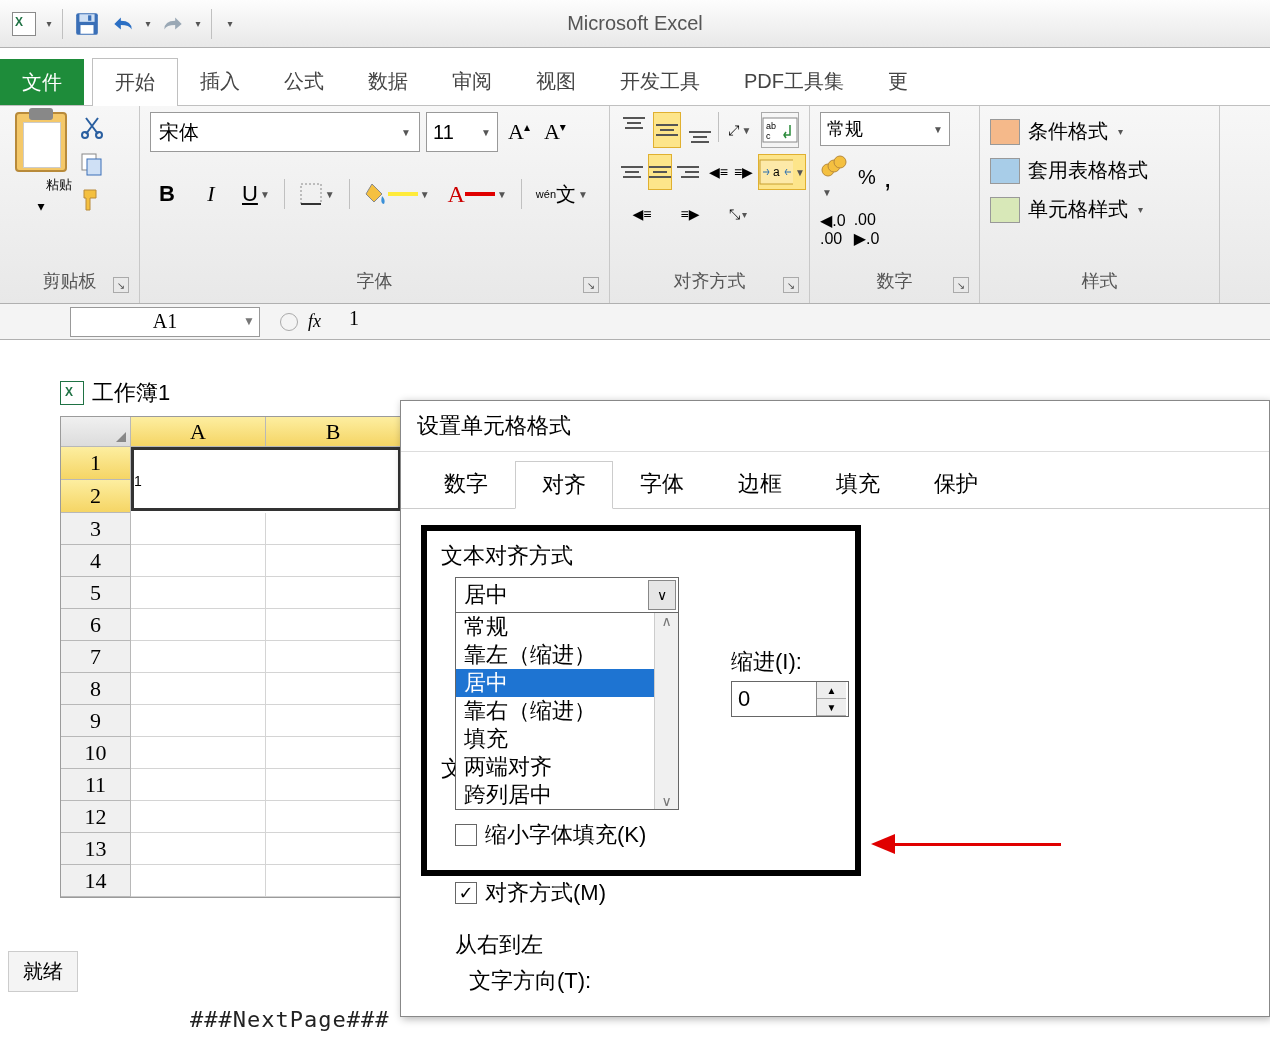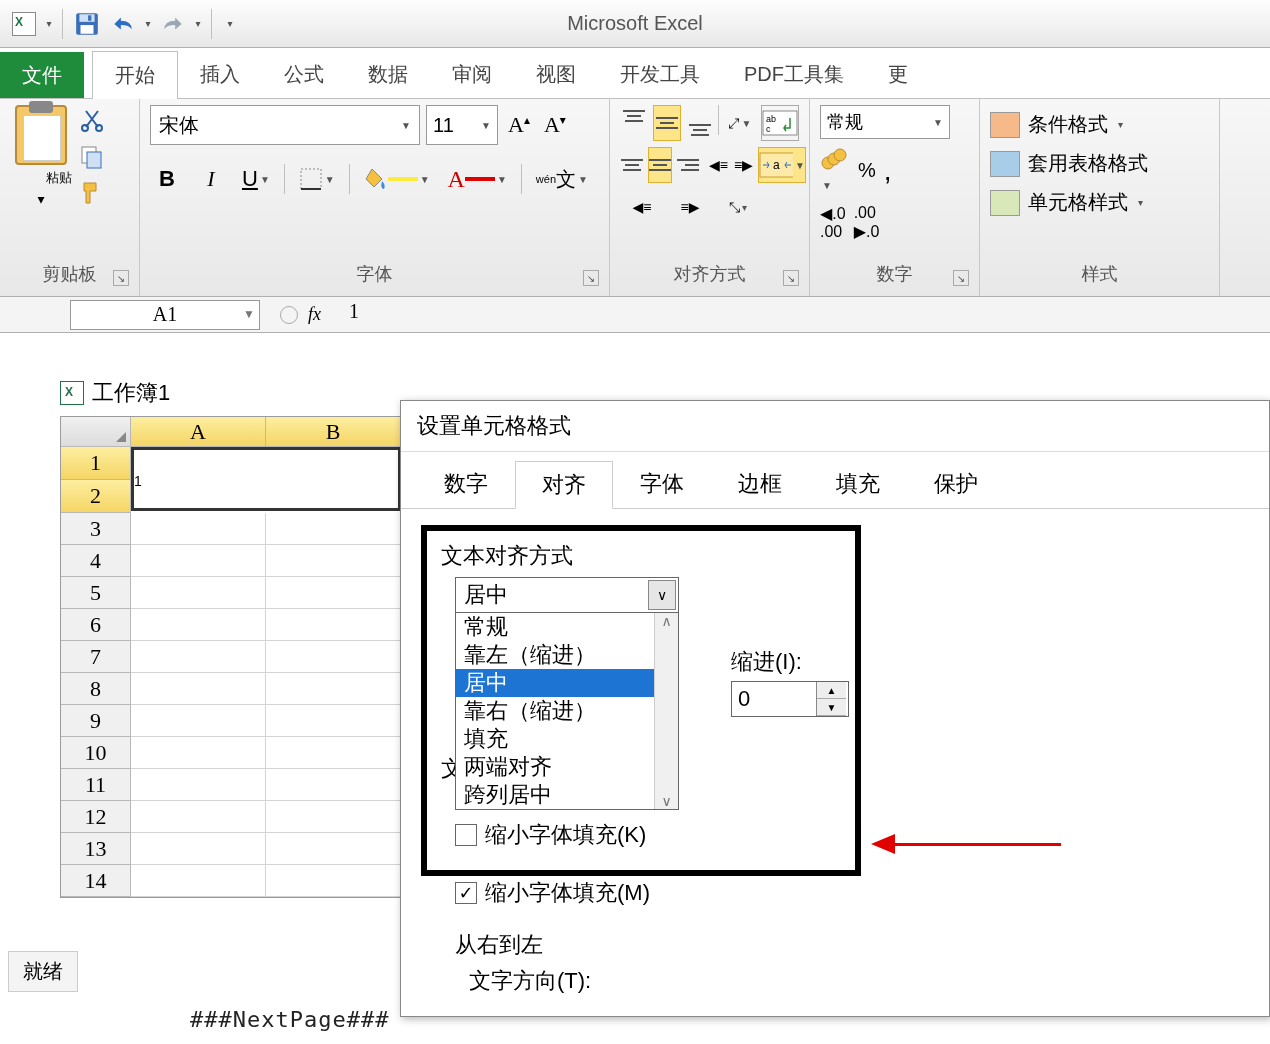--- a/index.html
+++ b/index.html
@@ -8,42 +8,42 @@
 
 .qat { height: 48px; background: linear-gradient(#fdfdfd, #e8e8e8); border-bottom: 1px solid #b0b0b0; display: flex; align-items: center; padding: 0 8px; gap: 4px; }
 .qat .sep { width: 1px; height: 30px; background: #c0c0c0; margin: 0 4px; }
 .qat-btn { width: 32px; height: 32px; display: flex; align-items: center; justify-content: center; border-radius: 3px; }
 .excel-icon { width: 24px; height: 24px; background: #fff; border: 1px solid #8a8a8a; position: relative; }
 .excel-icon::before { content: "X"; color: #1f7244; font-weight: bold; font-size: 12px; position: absolute; top: 2px; left: 2px; }
 .qat .drop { width: 10px; display: flex; align-items: center; justify-content: center; font-size: 10px; color: #555; }
 .app-title { position: absolute; left: 50%; transform: translateX(-50%); top: 12px; font-size: 20px; color: #555; }
 
 
-.ribbon-tabs { height: 51px; background: #fff; display: flex; align-items: flex-end; border-bottom: 1px solid #c0c0c0; }
+.ribbon-tabs { height: 58px; background: #fff; display: flex; align-items: flex-end; border-bottom: 1px solid #c0c0c0; }
 .tab { padding: 10px 22px; font-size: 20px; color: #444; cursor: pointer; }
 .tab.file { background: #1e8c3a; color: #fff; font-weight: normal; height: 46px; display: flex; align-items: center; margin-right: 8px; }
 .tab.active { background: #fff; border: 1px solid #c0c0c0; border-bottom: none; position: relative; top: 1px; }
 
 
 .ribbon { height: 198px; background: linear-gradient(#f7f7f7, #e8e8e8); border-bottom: 1px solid #b0b0b0; display: flex; }
 .group { border-right: 1px solid #c8c8c8; padding: 6px 10px; display: flex; flex-direction: column; justify-content: space-between; }
 .group-label { text-align: center; font-size: 18px; color: #555; padding: 4px 0; position: relative; }
 .group-label .launcher { position: absolute; right: 0; bottom: 4px; width: 16px; height: 16px; border: 1px solid #aaa; font-size: 10px; display: flex; align-items: center; justify-content: center; }
 
 .clipboard-group { width: 140px; }
 .clipboard-top { display: flex; gap: 6px; }
 .paste-btn { display: flex; flex-direction: column; align-items: center; gap: 4px; }
 .clipboard-icon { width: 52px; height: 60px; background: #f4c869; border: 2px solid #b88a3a; border-radius: 4px; position: relative; }
 .clipboard-icon::before { content: ""; position: absolute; top: -6px; left: 12px; width: 24px; height: 12px; background: #888; border-radius: 3px; }
 .clipboard-icon::after { content: ""; position: absolute; top: 8px; left: 6px; width: 36px; height: 44px; background: #fff; border: 1px solid #ccc; }
 .side-icons { display: flex; flex-direction: column; gap: 12px; padding-top: 4px; }
 .small-icon { width: 28px; height: 24px; }
 
 .font-group { width: 470px; }
-.font-row1 { display: flex; gap: 6px; align-items: center; margin-bottom: 14px; }
+.font-row1 { display: flex; gap: 6px; align-items: center; margin-bottom: 22px; }
 .font-name-box { width: 270px; height: 40px; border: 1px solid #999; background: #fff; display: flex; align-items: center; padding: 0 8px; font-size: 20px; justify-content: space-between; }
 .font-size-box { width: 72px; height: 40px; border: 1px solid #999; background: #fff; display: flex; align-items: center; padding: 0 6px; font-size: 20px; justify-content: space-between; }
 .inc-dec { font-size: 22px; padding: 0 4px; }
 .font-row2 { display: flex; gap: 10px; align-items: center; }
 .fmt-btn { min-width: 34px; height: 40px; display: flex; align-items: center; justify-content: center; font-size: 22px; padding: 0 4px; }
 .bold { font-weight: bold; }
 .italic { font-style: italic; font-family: serif; }
 .underline-u { text-decoration: underline; }
 .color-bar { width: 30px; height: 4px; display: block; }
 .drop-arrow { font-size: 10px; margin-left: 2px; color: #555; }
@@ -527,21 +527,21 @@
       <div style="font-size:22px;margin-top:-56px;">文</div>
       <div class="checkbox-row" style="margin-top:36px;">
         <div class="chk"></div>
         <span>缩小字体填充(K)</span>
       </div>
     </div>
 
     <div class="below-red">
       <div class="merge-chk-row">
         <div class="chk">✓</div>
-        <span>缩小字体填充(M)</span>
+        <span>对齐方式(M)</span>
       </div>
       <div class="rtl-section">
         <div>从右到左</div>
         <div class="field-label">文字方向(T):</div>
 
       </div>
     </div>
 
     <div class="red-arrow">
       <div class="line"></div>

